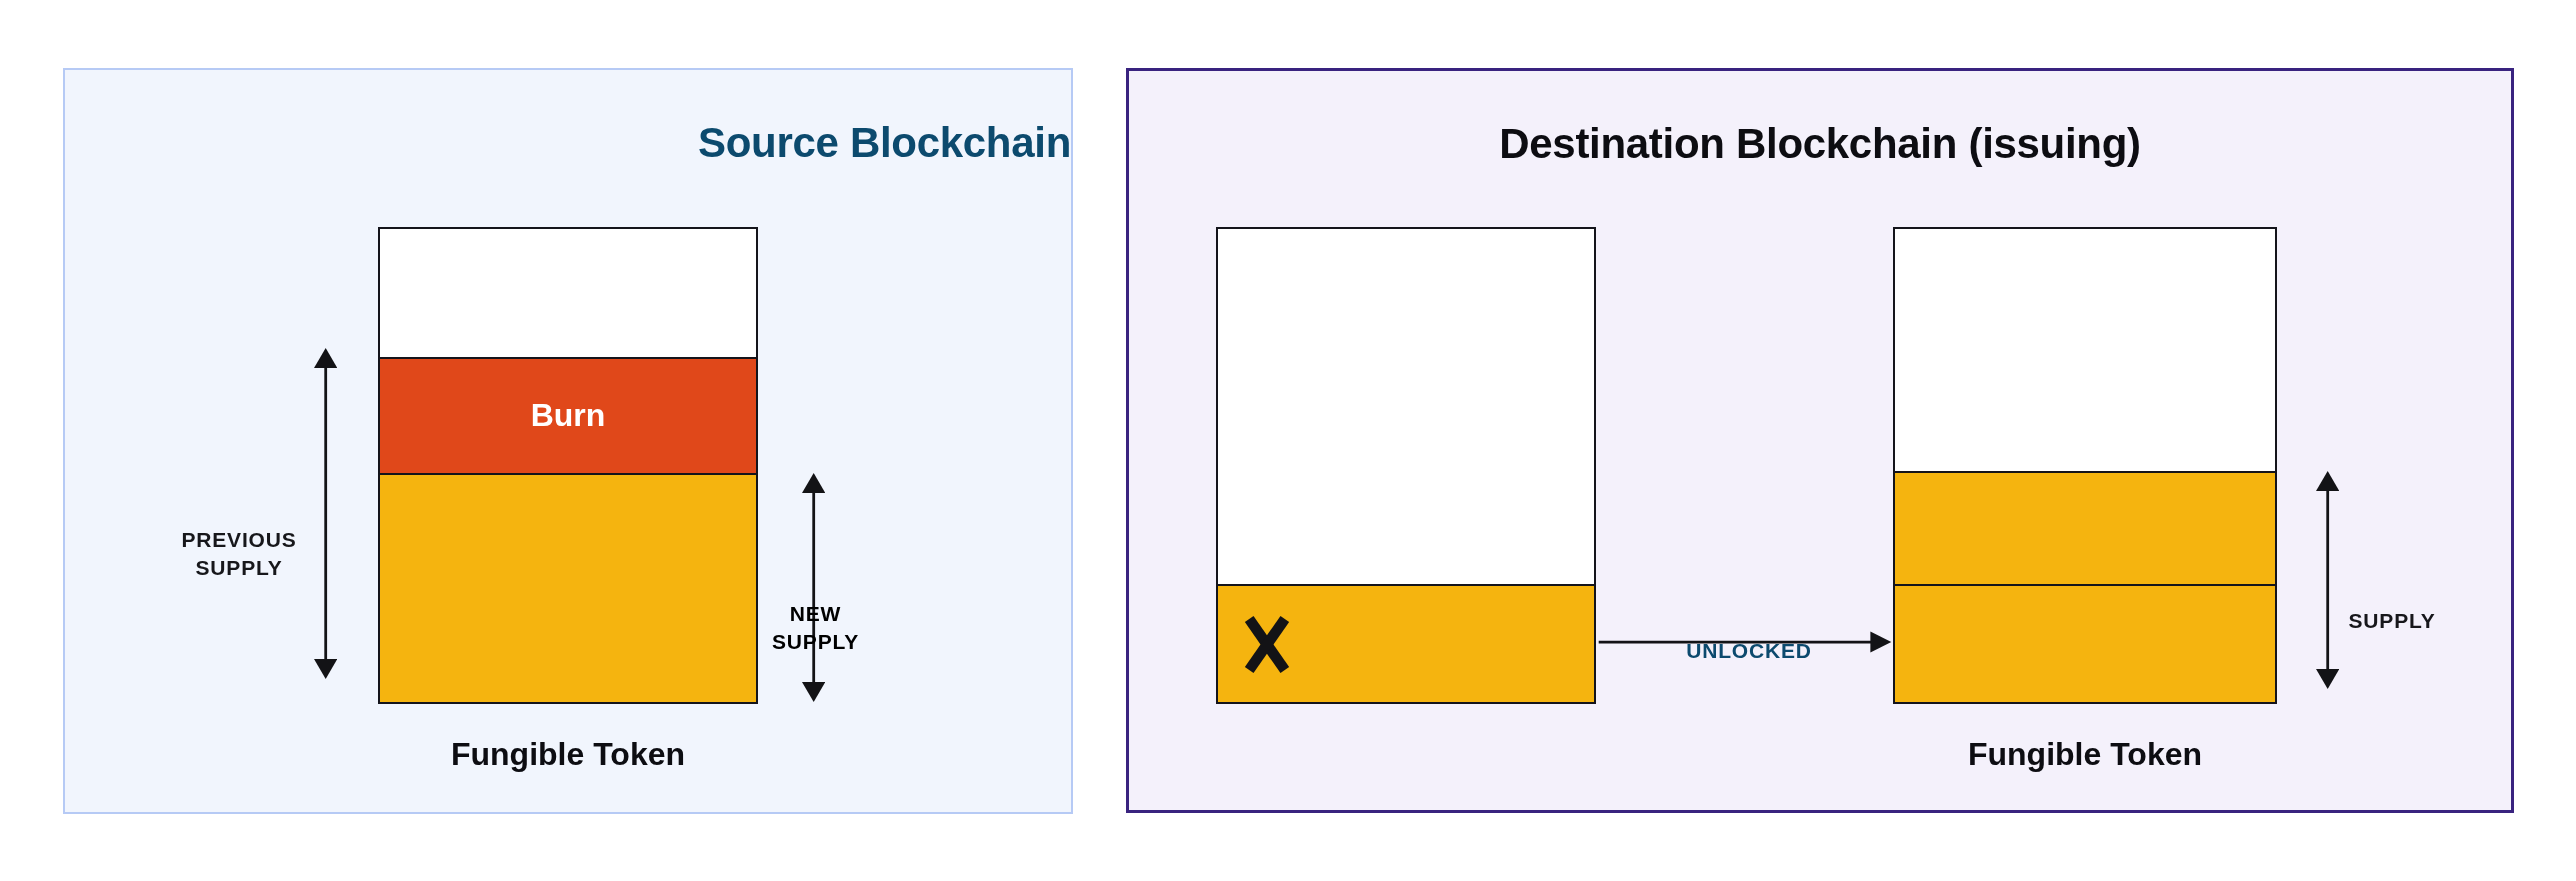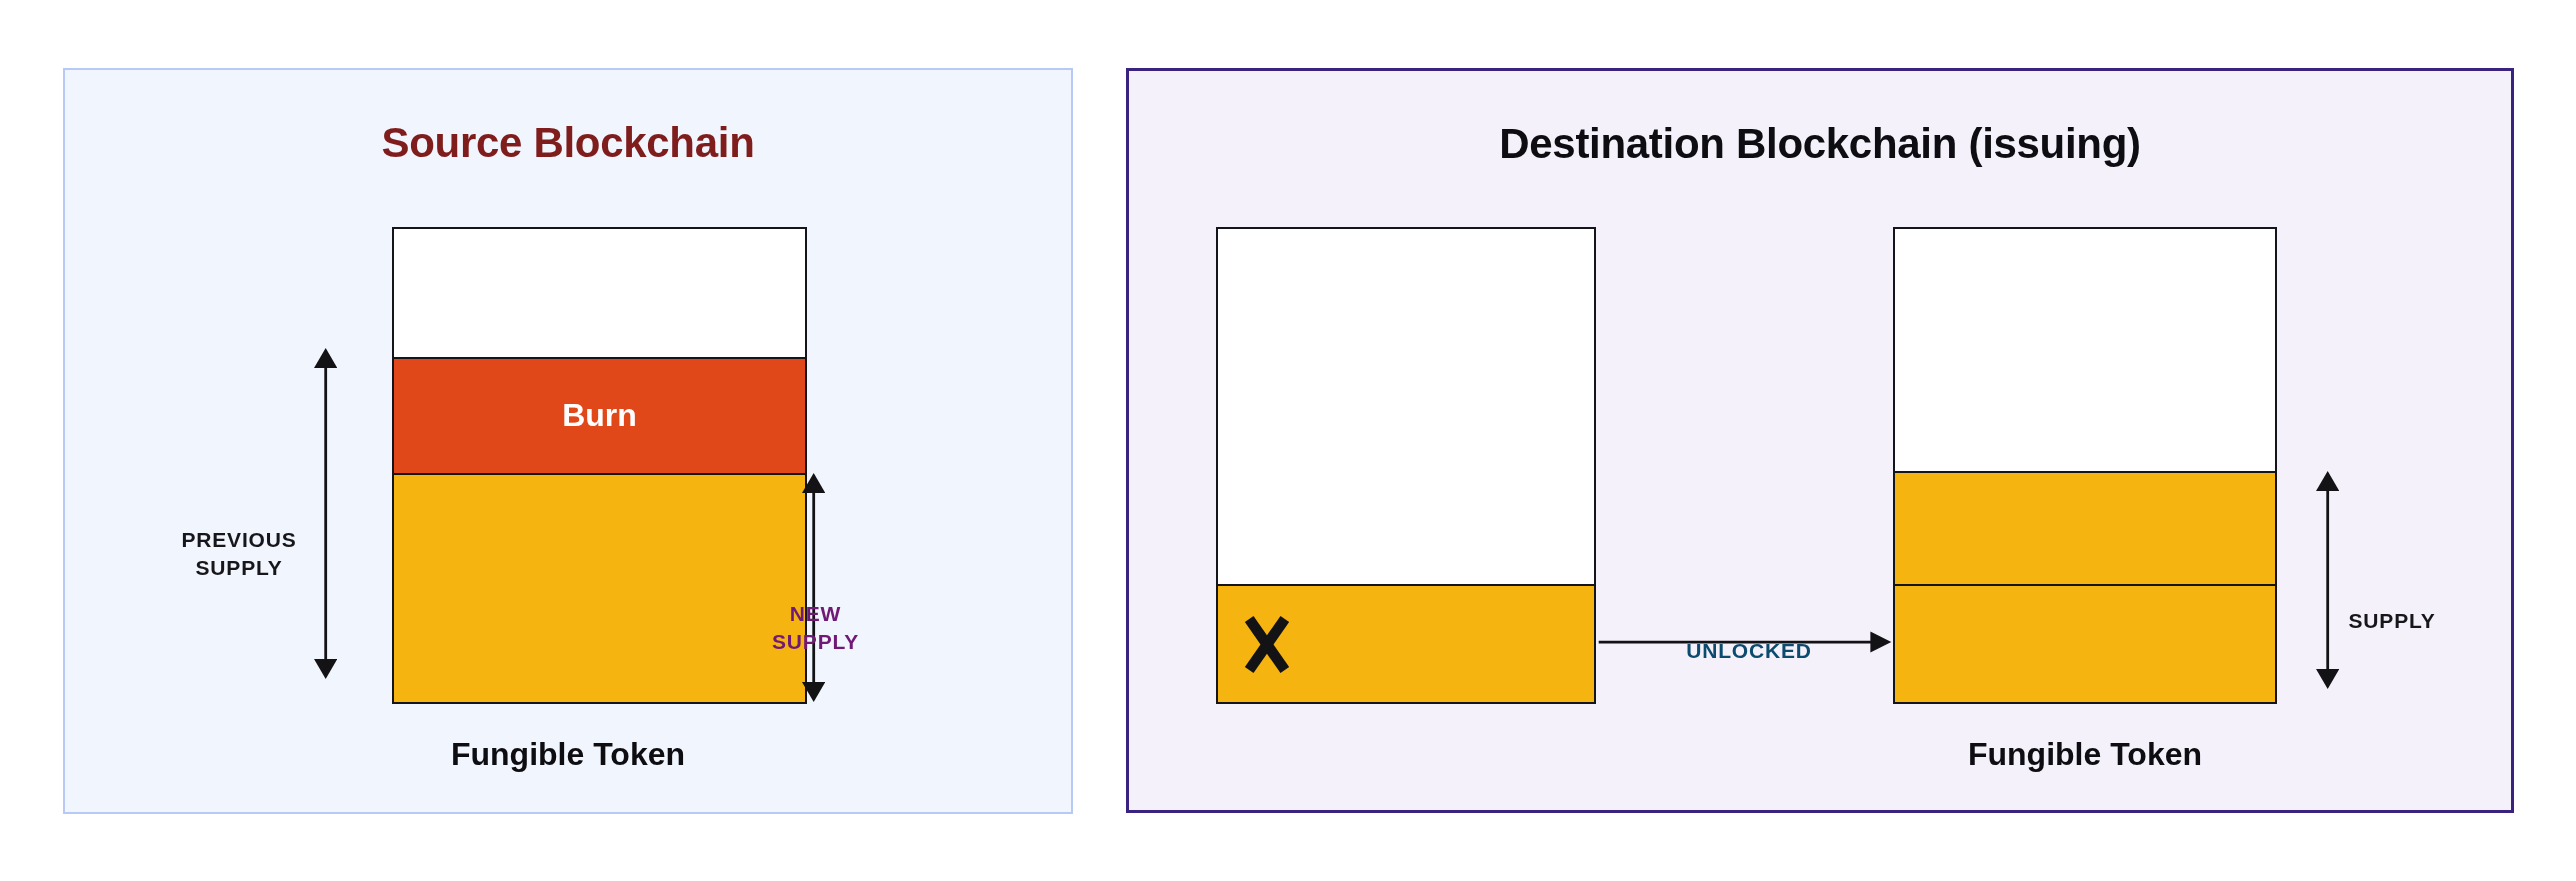--- a/index.html
+++ b/index.html
@@ -16,21 +16,21 @@
     font-size:42px; line-height:49px; font-weight:700; text-align:center;
     letter-spacing:-0.3px; margin:0;
   }
 
   .bar {
     position:absolute; box-sizing:border-box; top:160px; height:477px;
     border:2.2px solid #14141b; display:flex; flex-direction:column;
   }
   .panel-source .bar { top:157px; }           
   .panel-dest   .bar { top:156px; }           
-  .bar-source { left:327px;  width:415px;align-items:center; }   
+  .bar-source { left:313px;  width:380px;align-items:center; }   
   .bar-pool   { left:87px;  width:380px; }   
   .bar-dest   { left:764px; width:384px; }   
 
   .bar-section { position:relative; width:100%; display:flex; align-items:center; justify-content:center; }
   .bar-section + .bar-section { border-top:2.2px solid #14141b; }
 
   .burn-label { font-size:32px; font-weight:700; }
 
   .bar-caption {
     position:absolute; margin:0; font-size:32px; line-height:39px; font-weight:700; text-align:center;
@@ -55,21 +55,21 @@
   .arrow-unlocked { left:468px;  top:560px; } 
   .x-mark { position:absolute; left:143px; top:371px; } 
 </style>
 </head>
 <body>
 
 <div class="canvas" style="background: rgb(255, 255, 255);">
 
   <section class="panel panel-source" style="background: rgb(241, 245, 253); border-color: rgb(182, 202, 245);">
 
-    <h2 class="panel-title" style="color: #7f1d1d;">Source Blockchain</h2>
+    <h2 class="panel-title" style="color: #0c4a6e; text-align: right;">Source Blockchain</h2>
 
     <svg class="arrow arrow-prev" width="23.4" height="331" viewBox="0 0 42 595">
       <line x1="21" y1="30" x2="21" y2="565" stroke-width="5" style="stroke: rgb(19, 19, 22);"></line>
       <polygon points="21,0 42,36 0,36" style="fill: rgb(19, 19, 22);"></polygon>
       <polygon points="21,595 42,559 0,559" style="fill: rgb(19, 19, 22);"></polygon>
     </svg>
 
     <div class="small-label label-prev-supply" style="color: rgb(23, 23, 27);">
       <div>PREVIOUS</div>
       <div>SUPPLY</div>
@@ -82,21 +82,21 @@
       </div>
       <div class="bar-section" style="height: 48.4%; background: rgb(245, 180, 15);"></div>
     </div>
 
     <svg class="arrow arrow-new" width="23.4" height="229" viewBox="0 0 42 411">
       <line x1="21" y1="30" x2="21" y2="381" stroke-width="5" style="stroke: rgb(19, 19, 22);"></line>
       <polygon points="21,0 42,36 0,36" style="fill: rgb(19, 19, 22);"></polygon>
       <polygon points="21,411 42,375 0,375" style="fill: rgb(19, 19, 22);"></polygon>
     </svg>
 
-    <div class="small-label label-new-supply" style="color: #701a75;">
+    <div class="small-label label-new-supply" style="color: #000000;">
       <div>NEW</div>
       <div>SUPPLY</div>
     </div>
 
     <p class="bar-caption caption-source" style="color: rgb(13, 13, 18);">Fungible Token</p>
   </section>
 
   <section class="panel panel-dest" style="background: rgb(244, 241, 251); border-color: rgb(57, 35, 127);">
 
     <h2 class="panel-title" style="color: rgb(13, 13, 18);">Destination Blockchain (issuing)</h2>

